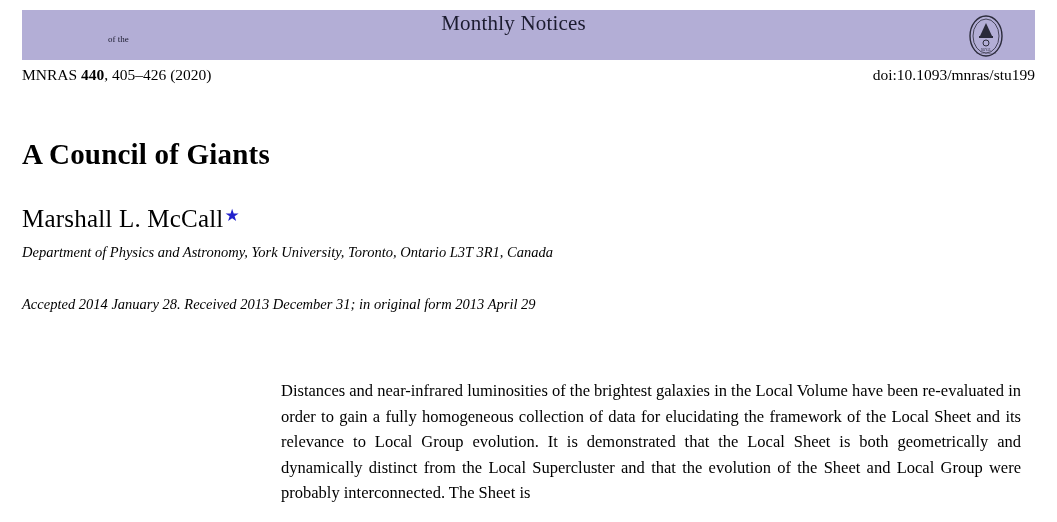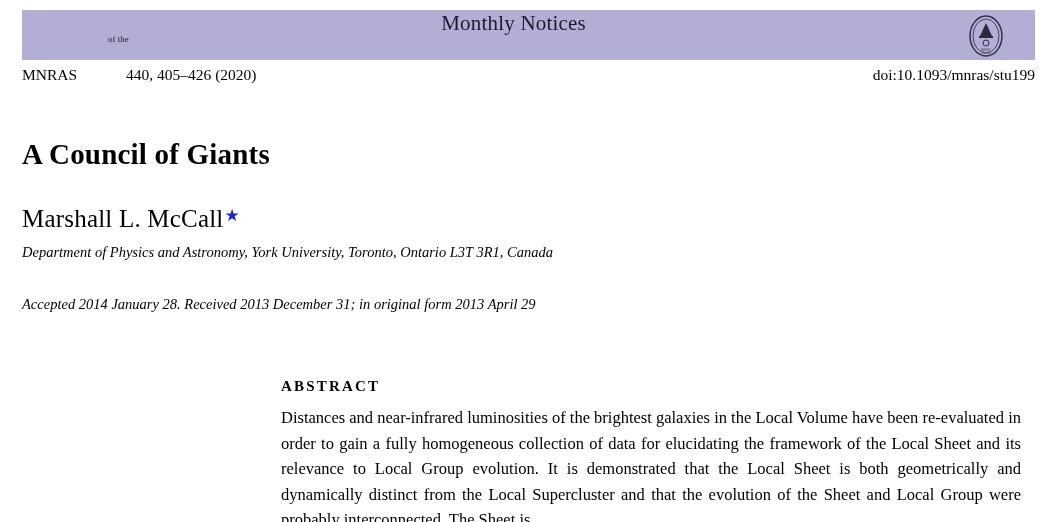--- a/index.html
+++ b/index.html
@@ -81,21 +81,21 @@
     font-size: 15.5px;
     line-height: 21px;
   }
   .refline .left {
     float: left;
   }
   .refline .right {
     float: right;
     text-align: center;
   }
-  .refline .mnras-vol { font-weight: normal; margin-left: 45px; }
+  .refline .mnras-vol { font-weight: bold; }
 
   
   .article-title {
     position: absolute;
     left: 22px;
     top: 138px;
     font-size: 29px;
     font-weight: bold;
     letter-spacing: 0.2px;
     text-align: right;
@@ -189,17 +189,16 @@
   <div class="article-title">A Council of Giants</div>
 
   <div class="author">
     <span>Marshall L. McCall</span><span class="star">★</span>
   </div>
   <div class="affiliation">Department of Physics and Astronomy, York University, Toronto, Ontario L3T 3R1, Canada</div>
 
   <div class="dates">Accepted 2014 January 28. Received 2013 December 31; in original form 2013 April 29</div>
 
   <div class="abstract">
-    <div class="abstract-heading">ABSTRACT</div>
     <div class="abstract-body">Distances and near-infrared luminosities of the brightest galaxies in the Local Volume have been re-evaluated in order to gain a fully homogeneous collection of data for elucidating the framework of the Local Sheet and its relevance to Local Group evolution. It is demonstrated that the Local Sheet is both geometrically and dynamically distinct from the Local Supercluster and that the evolution of the Sheet and Local Group were probably interconnected. The Sheet is</div>
   </div>
 
 </div>
 
 </body></html>

